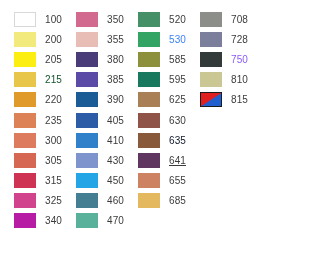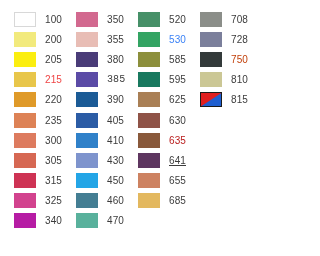--- a/index.html
+++ b/index.html
@@ -77,21 +77,21 @@
       <div class="row">
         <div class="chip" style="background: rgb(242, 234, 125);"></div>
         <span class="label" style="color: rgb(60, 60, 60);">200</span>
       </div>
       <div class="row">
         <div class="chip" style="background: rgb(251, 238, 16);"></div>
         <span class="label" style="color: rgb(60, 60, 60);">205</span>
       </div>
       <div class="row">
         <div class="chip" style="background: rgb(232, 198, 74);"></div>
-        <span class="label" style="color: #ef4444;">215</span>
+        <span class="label" style="color: #14532d;">215</span>
       </div>
       <div class="row">
         <div class="chip" style="background: rgb(223, 154, 41);"></div>
         <span class="label" style="color: rgb(60, 60, 60); text-align: center;">220</span>
       </div>
       <div class="row">
         <div class="chip" style="background: rgb(221, 130, 86);"></div>
         <span class="label" style="color: rgb(60, 60, 60);">235</span>
       </div>
       <div class="row">
@@ -123,21 +123,21 @@
       <div class="row">
         <div class="chip" style="background: rgb(232, 189, 181);"></div>
         <span class="label" style="color: rgb(60, 60, 60);">355</span>
       </div>
       <div class="row">
         <div class="chip" style="background: rgb(74, 60, 120);"></div>
         <span class="label" style="color: rgb(60, 60, 60);">380</span>
       </div>
       <div class="row">
         <div class="chip" style="background: rgb(91, 75, 166);"></div>
-        <span class="label" style="color: rgb(60, 60, 60); font-family: Liberation Mono, monospace;">385</span>
+        <span class="label" style="color: rgb(60, 60, 60);">385</span>
       </div>
       <div class="row">
         <div class="chip" style="background: rgb(27, 91, 150);"></div>
         <span class="label" style="color: rgb(60, 60, 60);">390</span>
       </div>
       <div class="row">
         <div class="chip" style="background: rgb(43, 92, 165);"></div>
         <span class="label" style="color: rgb(60, 60, 60);">405</span>
       </div>
       <div class="row">
@@ -181,21 +181,21 @@
       <div class="row">
         <div class="chip" style="background: rgb(169, 127, 85);"></div>
         <span class="label" style="color: rgb(60, 60, 60);">625</span>
       </div>
       <div class="row">
         <div class="chip" style="background: rgb(143, 83, 71);"></div>
         <span class="label" style="color: rgb(60, 60, 60);">630</span>
       </div>
       <div class="row">
         <div class="chip" style="background: rgb(137, 89, 59);"></div>
-        <span class="label" style="color: #b91c1c;">635</span>
+        <span class="label" style="color: #0f172a;">635</span>
       </div>
       <div class="row">
         <div class="chip" style="background: rgb(94, 54, 96);"></div>
         <span class="label" style="color: rgb(60, 60, 60); text-decoration: underline;">641</span>
       </div>
       <div class="row">
         <div class="chip" style="background: rgb(205, 130, 97);"></div>
         <span class="label" style="color: rgb(60, 60, 60);">655</span>
       </div>
       <div class="row">
@@ -207,21 +207,21 @@
       <div class="row">
         <div class="chip" style="background: rgb(139, 142, 137);"></div>
         <span class="label" style="color: rgb(60, 60, 60);">708</span>
       </div>
       <div class="row">
         <div class="chip" style="background: rgb(123, 127, 155);"></div>
         <span class="label" style="color: rgb(60, 60, 60);">728</span>
       </div>
       <div class="row">
         <div class="chip" style="background: rgb(51, 58, 58);"></div>
-        <span class="label" style="color: #c2410c;">750</span>
+        <span class="label" style="color: #8b5cf6;">750</span>
       </div>
       <div class="row">
         <div class="chip" style="background: rgb(203, 199, 149);"></div>
         <span class="label" style="color: rgb(60, 60, 60);">810</span>
       </div>
       <div class="row">
         <div class="chip dark-outline">
           <span class="tri-a" style="background: rgb(224, 31, 32);"></span>
           <span class="tri-b" style="background: rgb(31, 95, 208); clip-path: polygon(100% 0px, 100% 100%, 0px 100%);"></span>
         </div>

